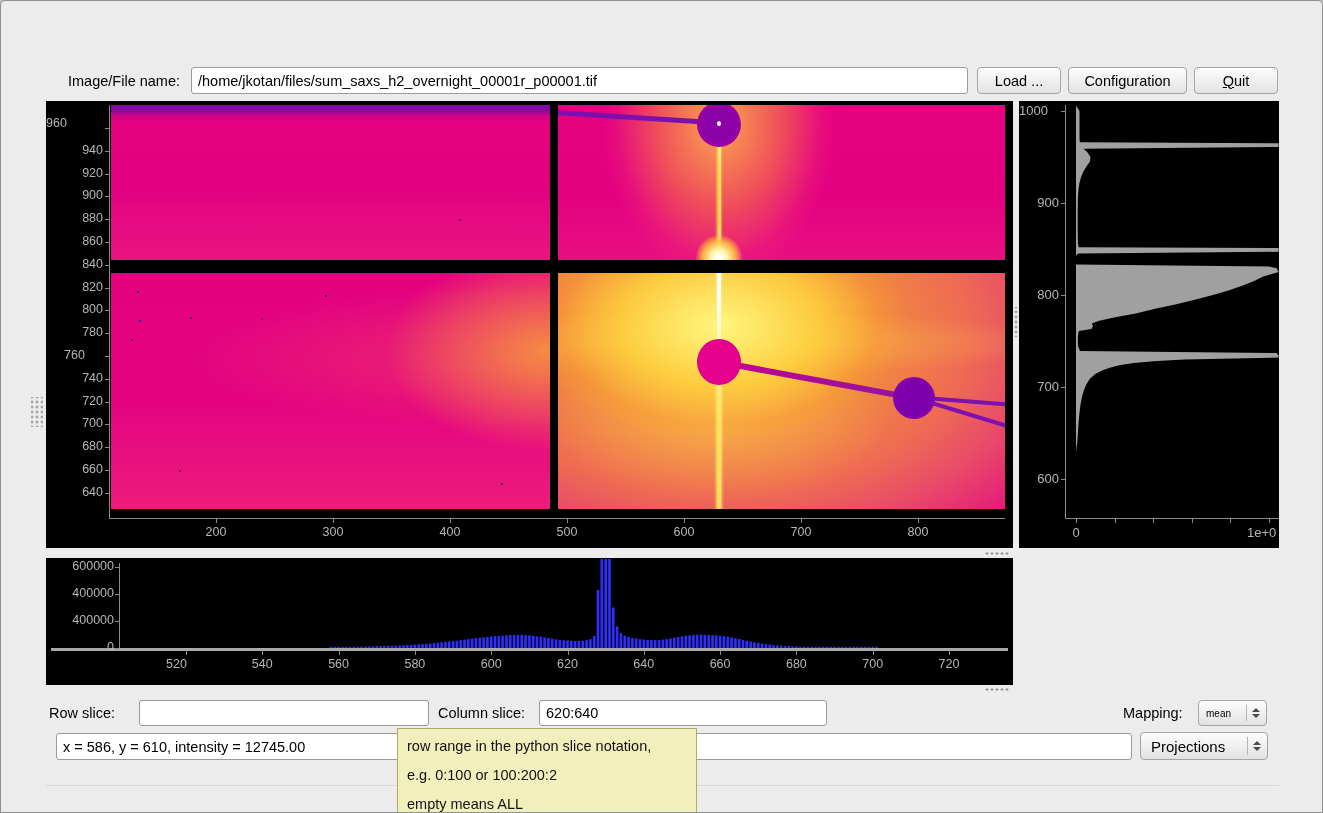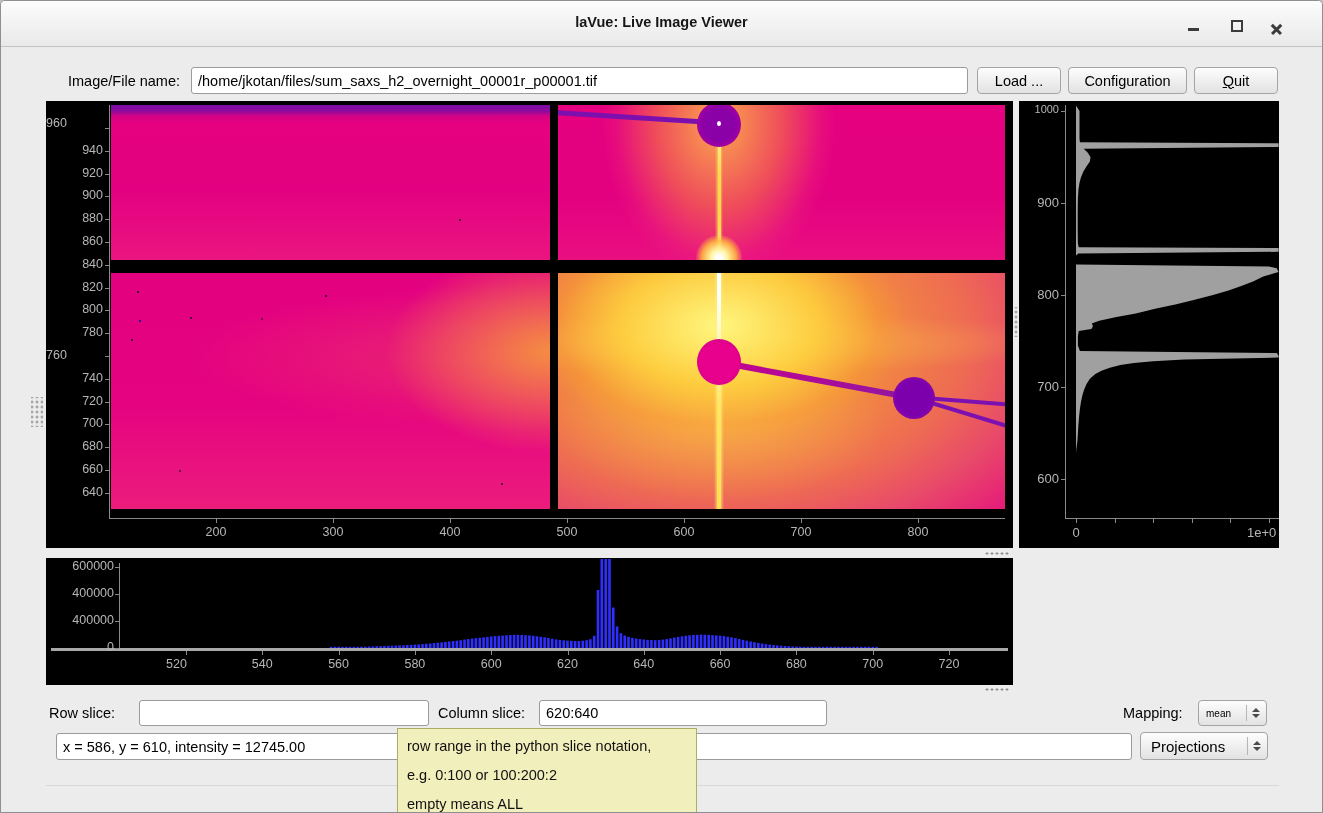--- a/index.html
+++ b/index.html
@@ -98,32 +98,20 @@
     border:1px solid #aeac66;box-sizing:border-box;padding:3px 9px;z-index:50;}
   .tooltip div{font-size:14.5px;color:#111;line-height:29px;white-space:nowrap;}
   .innerline{position:absolute;left:45px;top:784px;width:1233px;height:1px;background:#d8d8d8;}
   svg{position:absolute;left:0;top:0;}
 </style>
 </head>
 <body>
 
 <div class="window">
 
-  <div class="titlebar">
-    <span class="title">laVue: Live Image Viewer</span>
-    <div class="winbtn" style="left:1182px;">
-        <div class="minimize-glyph"></div>
-      </div>
-    <div class="winbtn" style="left:1224px;">
-        <div class="maximize-glyph"></div>
-      </div>
-    <div class="winbtn" style="left:1264px;">
-        <div class="close-glyph"></div>
-      </div>
-  </div>
 
   <span class="lbl" style="left:48px;top:72px;margin-left:19px;">Image/File name:</span>
   <div class="tinput" style="left:190px;top:66px;width:777px;height:27px;">
     <span>/home/jkotan/files/sum_saxs_h2_overnight_00001r_p00001.tif</span>
   </div>
   <div class="btn" style="left:976px;top:66px;width:84px;height:27px;">
     <span>Load ...</span>
   </div>
   <div class="btn" style="left:1067px;top:66px;width:119px;height:27px;">
     <span>Configuration</span>
@@ -169,21 +157,21 @@
         <div class="tick-label" style="left:0;top:361.0px;width:57px;text-align:right;">660</div>
         <div class="tick-mark" style="left:59px;top:369.0px;width:4px;height:1px;"></div>
         <div class="tick-label" style="left:0;top:338.2px;width:57px;text-align:right;">680</div>
         <div class="tick-mark" style="left:59px;top:346.2px;width:4px;height:1px;"></div>
         <div class="tick-label" style="left:0;top:315.4px;width:57px;text-align:right;">700</div>
         <div class="tick-mark" style="left:59px;top:323.4px;width:4px;height:1px;"></div>
         <div class="tick-label" style="left:0;top:292.6px;width:57px;text-align:right;">720</div>
         <div class="tick-mark" style="left:59px;top:300.6px;width:4px;height:1px;"></div>
         <div class="tick-label" style="left:0;top:269.8px;width:57px;text-align:right;">740</div>
         <div class="tick-mark" style="left:59px;top:277.8px;width:4px;height:1px;"></div>
-        <div class="tick-label" style="left:0;top:247.0px;width:57px;text-align:left;">760</div>
+        <div class="tick-label" style="left:0;top:247.0px;width:57px;text-align:center;">760</div>
         <div class="tick-mark" style="left:59px;top:255.0px;width:4px;height:1px;"></div>
         <div class="tick-label" style="left:0;top:224.2px;width:57px;text-align:right;">780</div>
         <div class="tick-mark" style="left:59px;top:232.2px;width:4px;height:1px;"></div>
         <div class="tick-label" style="left:0;top:201.4px;width:57px;text-align:right;">800</div>
         <div class="tick-mark" style="left:59px;top:209.4px;width:4px;height:1px;"></div>
         <div class="tick-label" style="left:0;top:178.6px;width:57px;text-align:right;">820</div>
         <div class="tick-mark" style="left:59px;top:186.6px;width:4px;height:1px;"></div>
         <div class="tick-label" style="left:0;top:155.8px;width:57px;text-align:right;">840</div>
         <div class="tick-mark" style="left:59px;top:163.8px;width:4px;height:1px;"></div>
         <div class="tick-label" style="left:0;top:133.0px;width:57px;text-align:right;">860</div>
@@ -223,21 +211,21 @@
     <div class="axis-line" style="left:46px;top:417px;width:214px;height:1px;"></div>
     <div id="rh-ticks">
         <div class="tick-label" style="left:0;top:370.0px;width:40px;text-align:right;font-size:13px;">600</div>
         <div class="tick-mark" style="left:42px;top:378.0px;width:4px;height:1px;"></div>
         <div class="tick-label" style="left:0;top:278.0px;width:40px;text-align:right;font-size:13px;">700</div>
         <div class="tick-mark" style="left:42px;top:286.0px;width:4px;height:1px;"></div>
         <div class="tick-label" style="left:0;top:186.0px;width:40px;text-align:right;font-size:13px;">800</div>
         <div class="tick-mark" style="left:42px;top:194.0px;width:4px;height:1px;"></div>
         <div class="tick-label" style="left:0;top:94.0px;width:40px;text-align:right;font-size:13px;">900</div>
         <div class="tick-mark" style="left:42px;top:102.0px;width:4px;height:1px;"></div>
-        <div class="tick-label" style="left:0;top:2.0px;width:40px;text-align:right;font-size:11px;">1000</div>
+        <div class="tick-label" style="left:0;top:2.0px;width:40px;text-align:left;font-size:13px;">1000</div>
         <div class="tick-mark" style="left:42px;top:10.0px;width:4px;height:1px;"></div>
         <div class="tick-mark" style="left:57px;top:418px;width:1px;height:4px;"></div>
         <div class="tick-mark" style="left:95.6px;top:418px;width:1px;height:4px;"></div>
         <div class="tick-mark" style="left:134.2px;top:418px;width:1px;height:4px;"></div>
         <div class="tick-mark" style="left:172.8px;top:418px;width:1px;height:4px;"></div>
         <div class="tick-mark" style="left:211.4px;top:418px;width:1px;height:4px;"></div>
         <div class="tick-mark" style="left:250px;top:418px;width:1px;height:4px;"></div>
         <div class="tick-label" style="left:47px;top:424px;width:20px;text-align:center;font-size:13px;">0</div>
         <div class="tick-label" style="left:228px;top:424px;width:40px;font-size:13px;">1e+0</div>
       </div>

